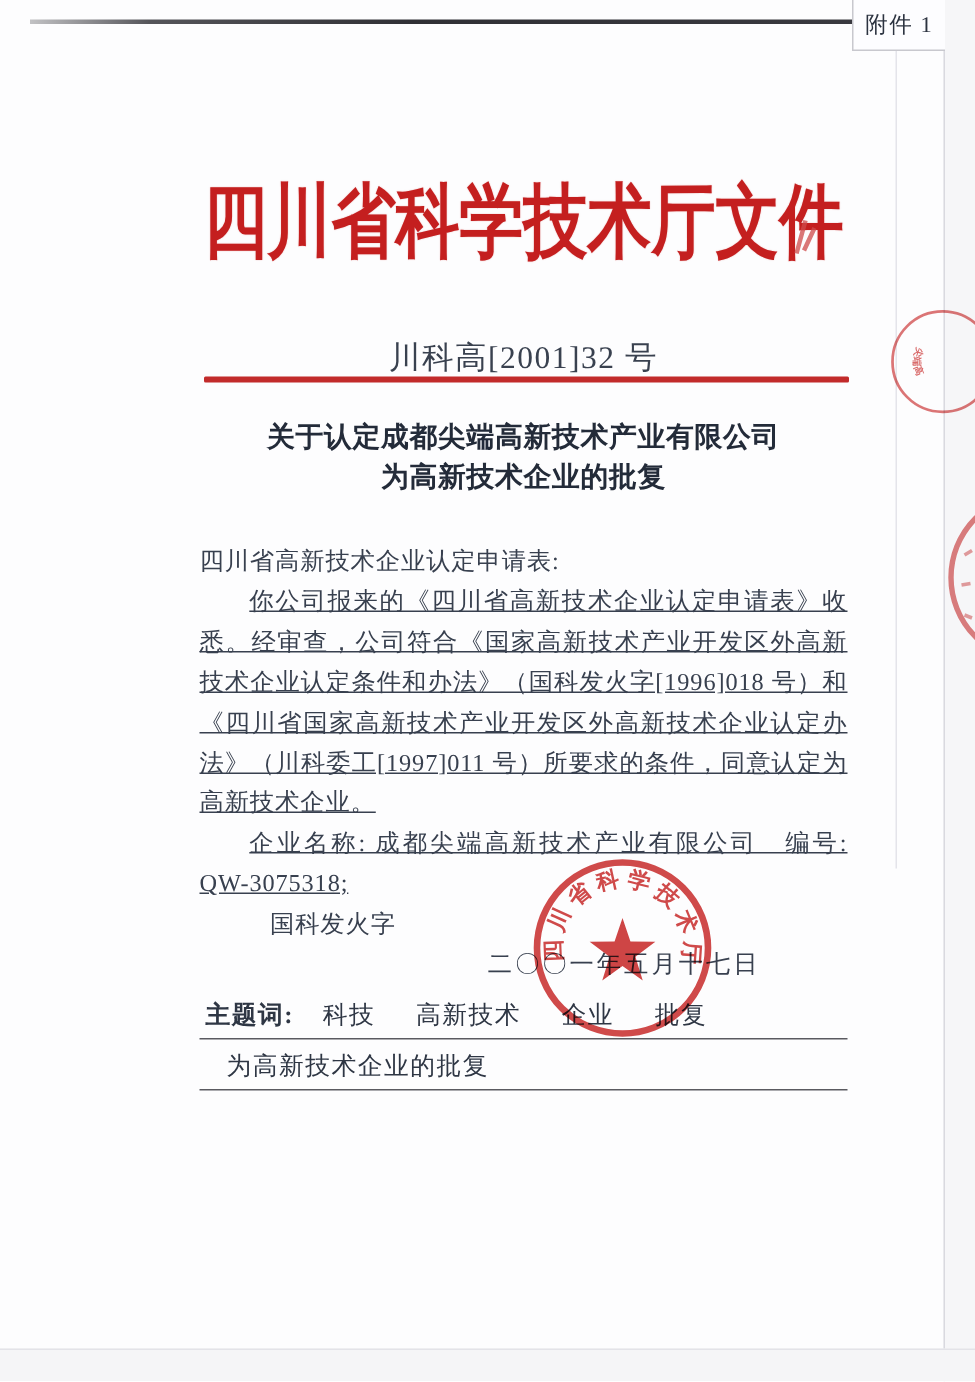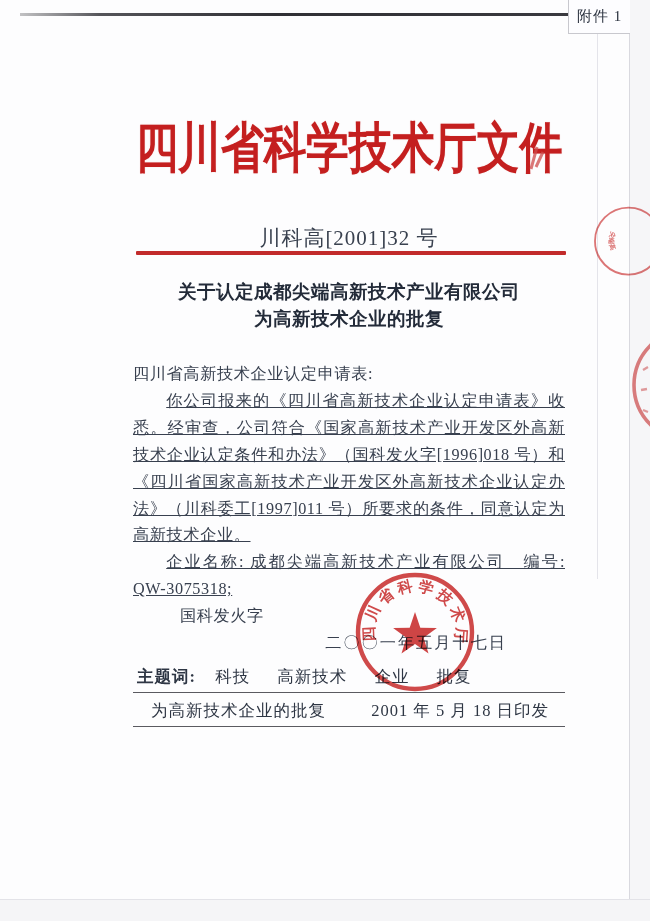--- a/index.html
+++ b/index.html
@@ -179,17 +179,16 @@
   <div class="kw-row">
     <span class="kw-label">主题词:</span>
     <span class="kw-item first">科技</span>
     <span class="kw-item">高新技术</span>
     <span class="kw-item">企业</span>
     <span class="kw-item">批复</span>
   </div>
   <div class="foot-rule rule-1"></div>
   <div class="issuer-row">
     <span class="issuer">为高新技术企业的批复</span>
-    <span class="print-date">2001 年 5 月 18 日印发</span>
   </div>
   <div class="foot-rule rule-2"></div>
 
 </div>
 
 </body></html>

